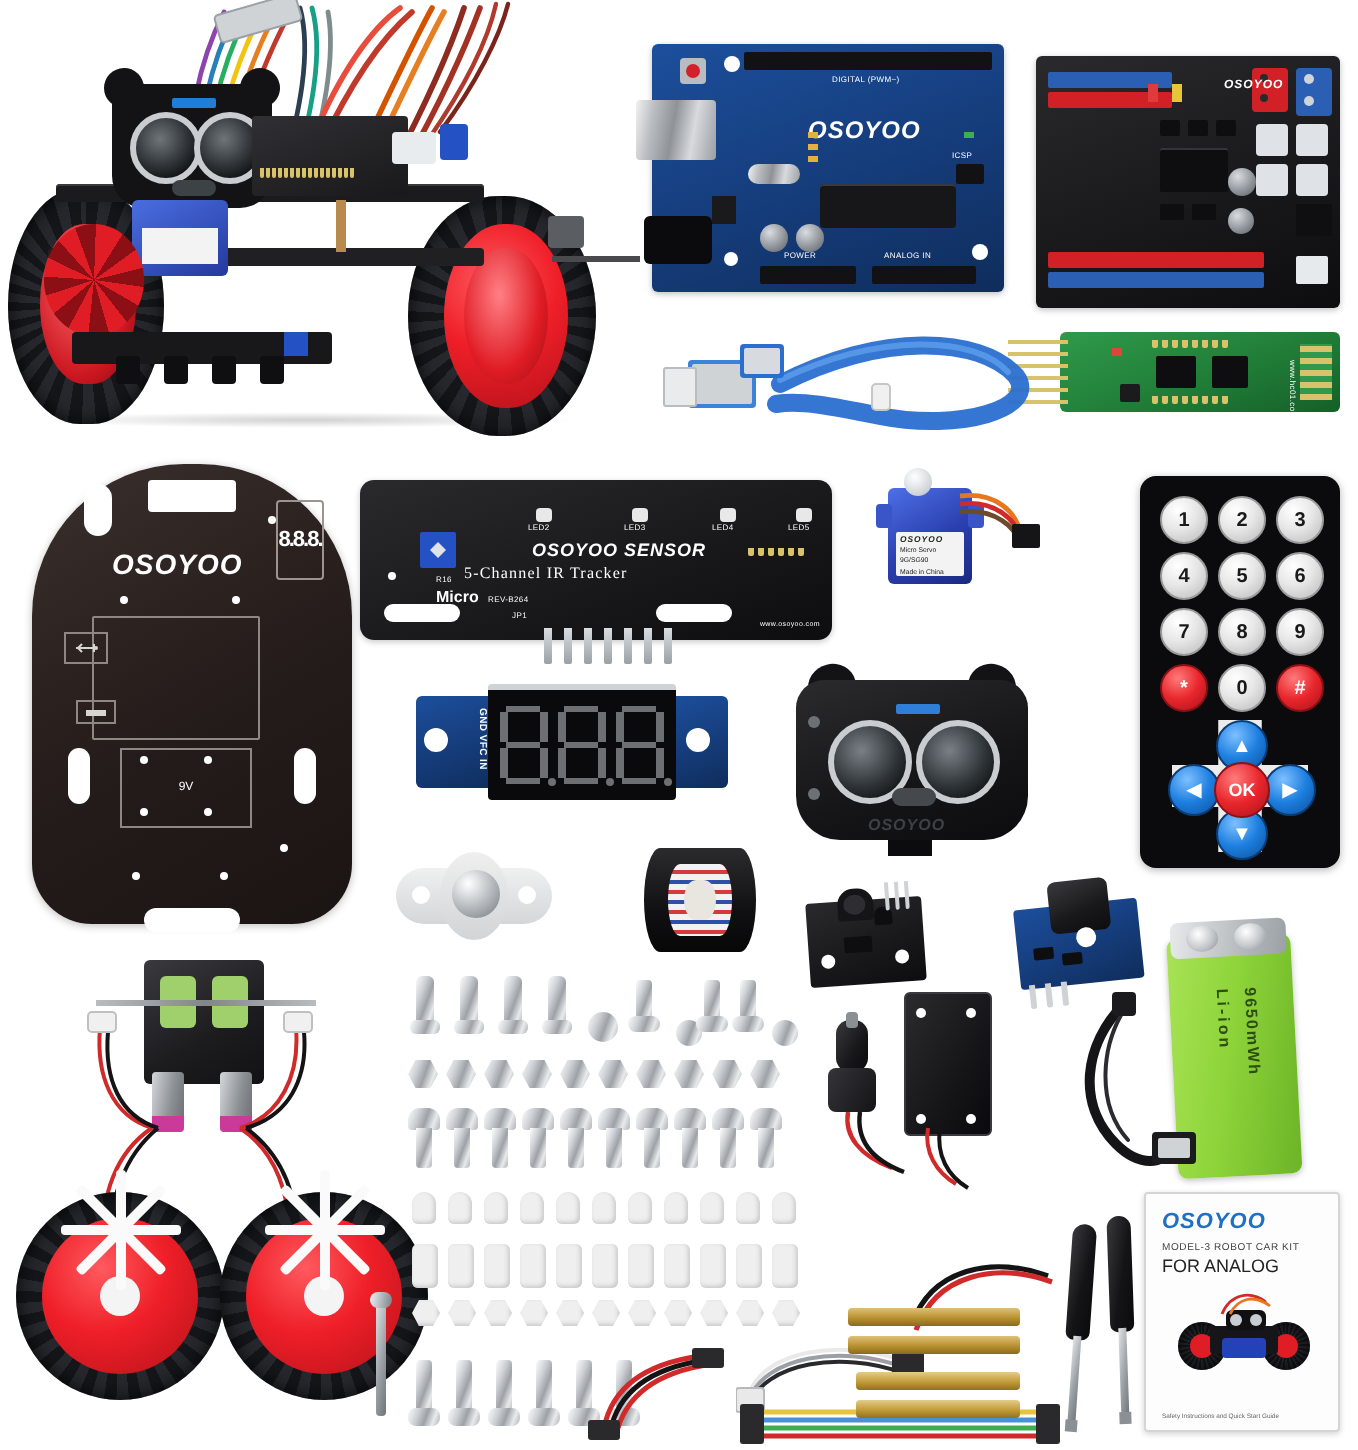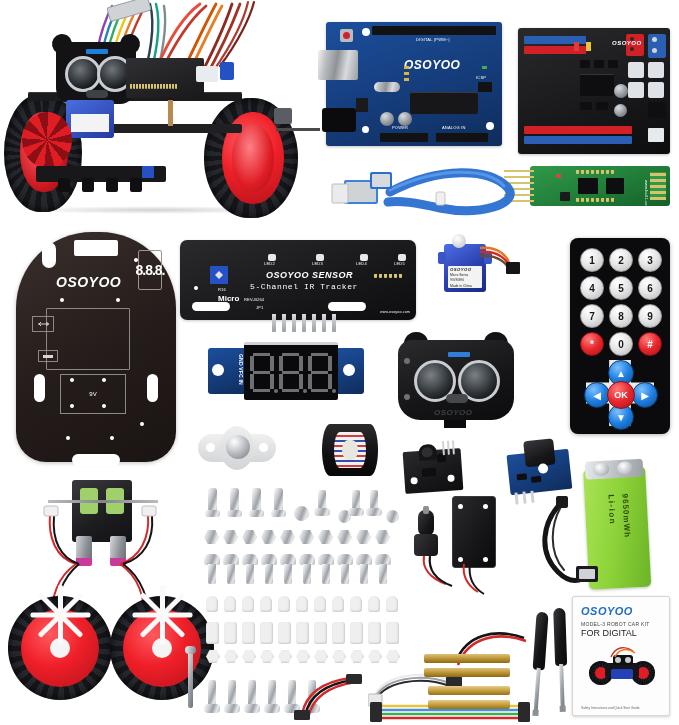--- a/index.html
+++ b/index.html
@@ -303,21 +303,21 @@
 
   <div class="abs" style="left:16px;top:232px;width:160px;height:230px;
               background:linear-gradient(150deg,#3a2f2c 0%,#241c1a 55%,#1a1412 100%);
               border-radius:76px 76px 30px 30px;box-shadow:0 1px 4px rgba(0,0,0,.25);">
 
     <div class="abs" style="left:26px;top:10px;width:14px;height:26px;border-radius:7px;background:#fff;"></div>
     <div class="abs" style="left:58px;top:8px;width:44px;height:16px;border-radius:2px;background:#fff;"></div>
 
     <div class="abs" style="right:14px;top:18px;width:22px;height:38px;border:1px solid #9b948f;border-radius:2px;
                 display:flex;align-items:center;justify-content:center;">
-      <span class="whitetxt" style="font-size:14px;font-weight:bold;letter-spacing:-1px;">8.8.8.</span>
+      <span class="whitetxt" style="font-size:11px;font-weight:bold;letter-spacing:-1px;">8.8.8.</span>
     </div>
 
     <div class="abs brand whitetxt" style="left:40px;top:42px;font-size:14px;">OSOYOO</div>
 
     <div class="abs" style="left:30px;top:76px;width:82px;height:60px;border:1px solid #8e8883;border-radius:1px;"></div>
     <div class="abs" style="left:16px;top:84px;width:20px;height:14px;border:1px solid #8e8883;display:flex;align-items:center;justify-content:center;">
       <svg width="13" height="8" viewBox="0 0 13 8">
           <path d="M1 4h9M2 4l2-2M2 4l2 2M10 2v4" stroke="#d8d4d0" stroke-width="1" fill="none"></path>
           <circle cx="11" cy="4" r="1" fill="#d8d4d0"></circle>
         </svg>
@@ -354,22 +354,22 @@
 
   <div class="abs pcb-black" style="left:180px;top:240px;width:236px;height:80px;border-radius:7px;
               box-shadow:0 1px 3px rgba(0,0,0,.22);">
 
     <div class="abs" style="left:30px;top:26px;width:18px;height:18px;background:#2452c4;border-radius:1px;">
       <div class="abs" style="left:5px;top:5px;width:8px;height:8px;background:#dfe3e7;
                   clip-path:polygon(50% 0,100% 50%,50% 100%,0 50%);"></div>
     </div>
 
     <div class="abs whitetxt brand" style="left:86px;top:30px;font-size:9px;">OSOYOO SENSOR</div>
-    <div class="abs whitetxt" style="left:70px;top:42px;font-size:8px;letter-spacing:.6px;
-                font-family:Liberation Mono, monospace;">5-Channel IR Tracker</div>
+    <div class="abs whitetxt" style="left:52px;top:42px;font-size:8px;letter-spacing:.6px;
+                font-family:Liberation Serif, serif;">5-Channel IR Tracker</div>
     <div class="abs whitetxt" style="left:38px;top:54px;font-size:8px;font-weight:bold;">Micro</div>
     <div class="abs whitetxt tiny" style="left:64px;top:58px;">REV-B264</div>
     <div class="abs whitetxt tiny" style="left:38px;top:48px;">R16</div>
     <div class="abs whitetxt tiny" style="left:76px;top:66px;">JP1</div>
     <div class="abs whitetxt tiny" style="right:6px;bottom:6px;font-size:3.5px;">www.osoyoo.com</div>
 
     <div class="abs whitetxt tiny" style="left:84px;top:22px;">LED2</div>
     <div class="abs whitetxt tiny" style="left:132px;top:22px;">LED3</div>
     <div class="abs whitetxt tiny" style="left:176px;top:22px;">LED4</div>
     <div class="abs whitetxt tiny" style="left:214px;top:22px;">LED5</div>
@@ -616,21 +616,21 @@
     <path d="M28 6 C 14 26, 12 56, 28 74" fill="none" stroke="#2c2c30" stroke-width="2" stroke-linecap="round"></path>
     <rect x="20" y="0" width="12" height="12" rx="2" fill="#1b1b1d"></rect>
     <rect x="40" y="70" width="22" height="16" rx="2" fill="#1b1b1d"></rect>
     <rect x="43" y="73" width="16" height="10" rx="1" fill="#cfd3d6"></rect>
   </svg>
 
   <div class="abs manual" style="left:572px;top:596px;width:98px;height:120px;border-radius:2px;
               box-shadow:0 1px 3px rgba(0,0,0,.18);padding:8px;box-sizing:border-box;">
     <div class="brand" style="font-size:11px;color:#1f6fc4;">OSOYOO</div>
     <div style="font-size:5px;color:#444;margin-top:4px;letter-spacing:.3px;">MODEL-3 ROBOT CAR KIT</div>
-    <div style="font-size:9px;color:#222;margin-top:1px;">FOR DIGITAL</div>
+    <div style="font-size:9px;color:#222;margin-top:1px;">FOR ANALOG</div>
 
     <div class="abs" style="left:14px;top:50px;width:70px;height:44px;">
       <div class="abs tire" style="left:2px;top:14px;width:24px;height:24px;"></div>
       <div class="abs" style="left:8px;top:20px;width:12px;height:12px;border-radius:50%;background:#e01c25;"></div>
       <div class="abs tire" style="right:2px;top:14px;width:24px;height:24px;"></div>
       <div class="abs" style="right:8px;top:20px;width:12px;height:12px;border-radius:50%;background:#e01c25;"></div>
       <div class="abs" style="left:18px;top:16px;width:34px;height:14px;background:#16161a;border-radius:2px;"></div>
       <div class="abs" style="left:24px;top:22px;width:22px;height:10px;background:#2442b8;border-radius:2px;"></div>
       <div class="abs" style="left:26px;top:8px;width:20px;height:10px;background:#101013;border-radius:3px;"></div>
       <div class="abs" style="left:28px;top:10px;width:6px;height:6px;border-radius:50%;background:#c9ccd0;"></div>

